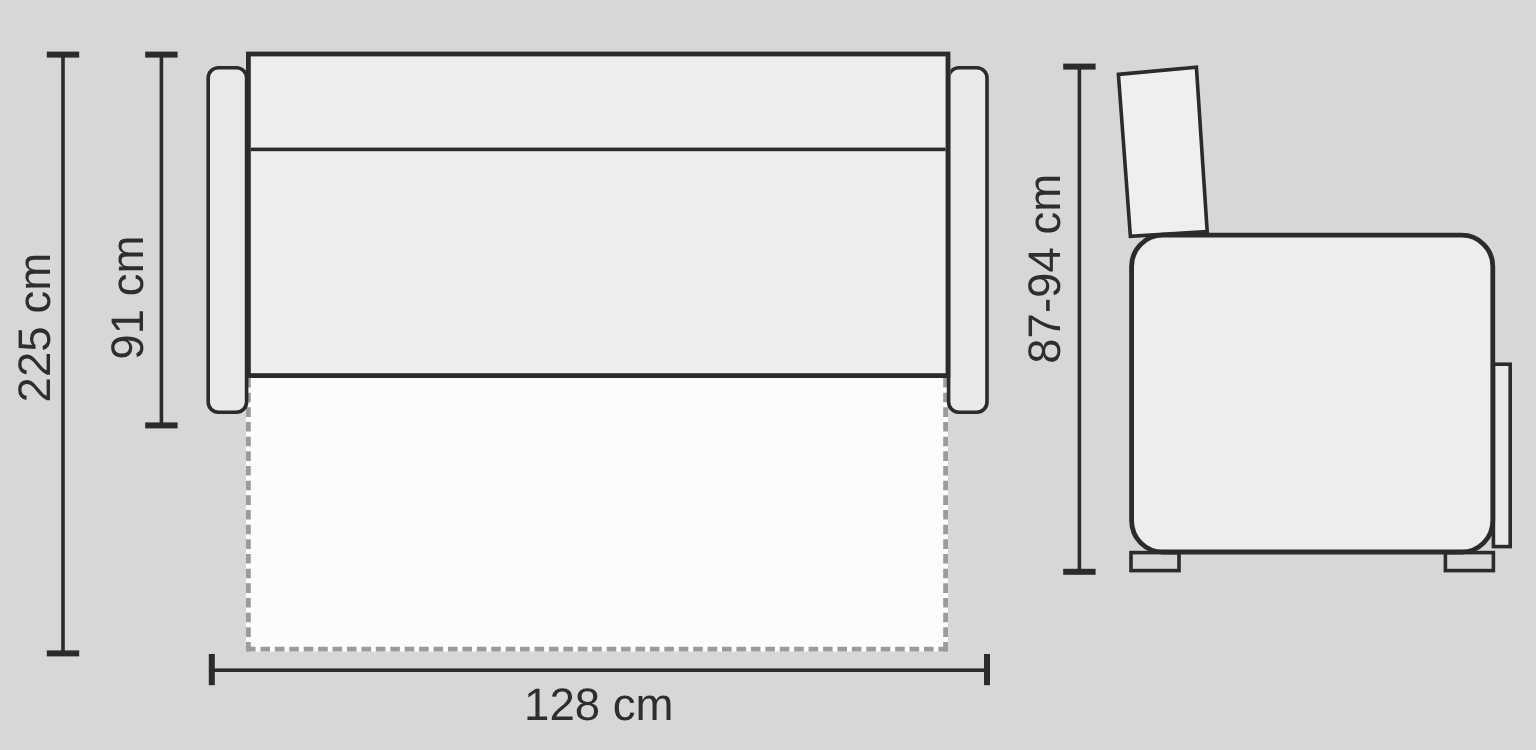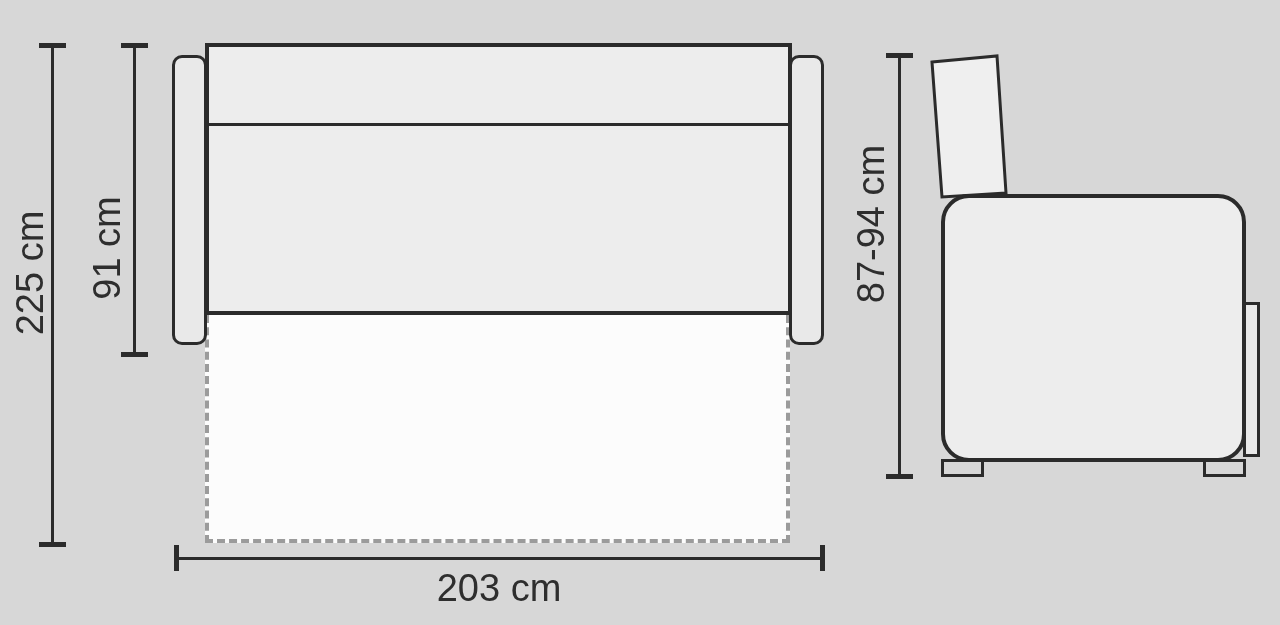--- a/index.html
+++ b/index.html
@@ -91,20 +91,20 @@
   <div class="dim-label rot" style="left:30px;top:273px;">225 cm</div>
 
   <div class="abs dim dim-v" style="left:133px;top:45px;height:310px;"></div>
   <div class="abs dim cap-h" style="left:121px;top:43px;"></div>
   <div class="abs dim cap-h" style="left:121px;top:352px;"></div>
   <div class="dim-label rot" style="left:107px;top:248px;">91 cm</div>
 
   <div class="abs dim dim-h" style="left:177px;top:557px;width:646px;"></div>
   <div class="abs dim cap-v" style="left:174px;top:545px;"></div>
   <div class="abs dim cap-v" style="left:820px;top:545px;"></div>
-  <div class="dim-label" style="left:499px;top:588px;">203 cm</div>
+  <div class="dim-label" style="left:499px;top:588px;">128 cm</div>
 
   <div class="abs dim dim-v" style="left:898px;top:55px;height:422px;"></div>
   <div class="abs dim cap-h" style="left:886px;top:53px;"></div>
   <div class="abs dim cap-h" style="left:886px;top:474px;"></div>
   <div class="dim-label rot" style="left:871px;top:224px;">87-94 cm</div>
 
 </div>
 
 </body></html>

